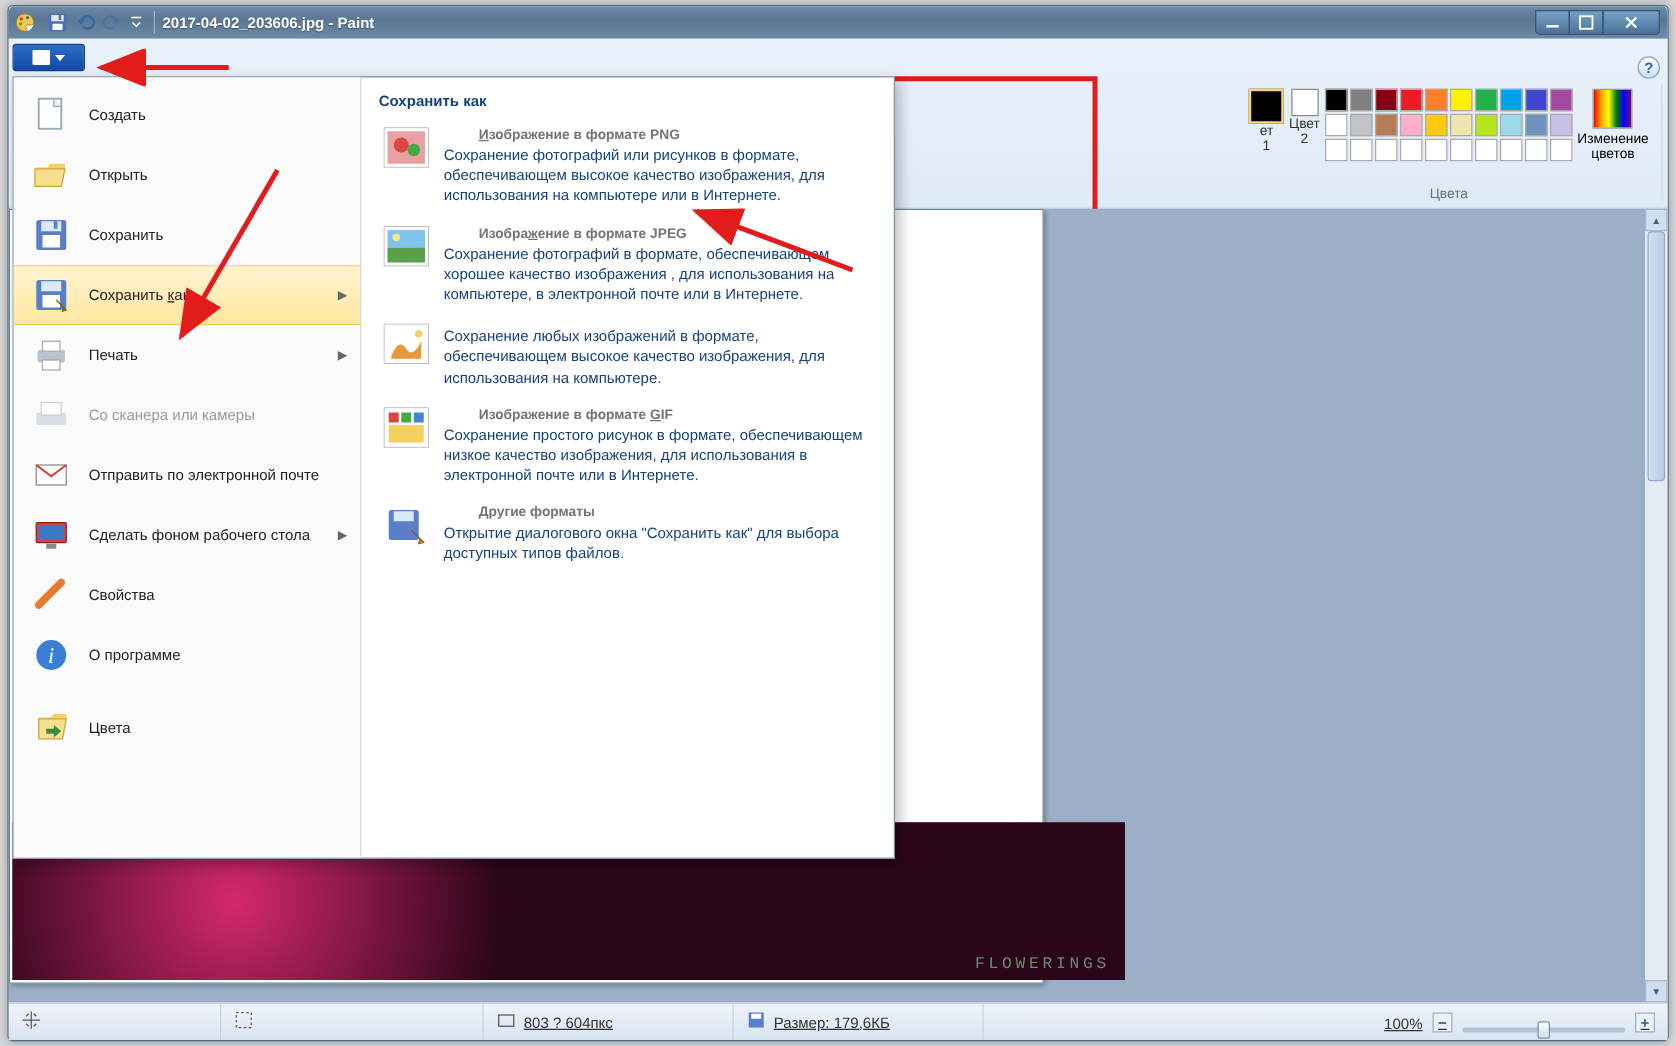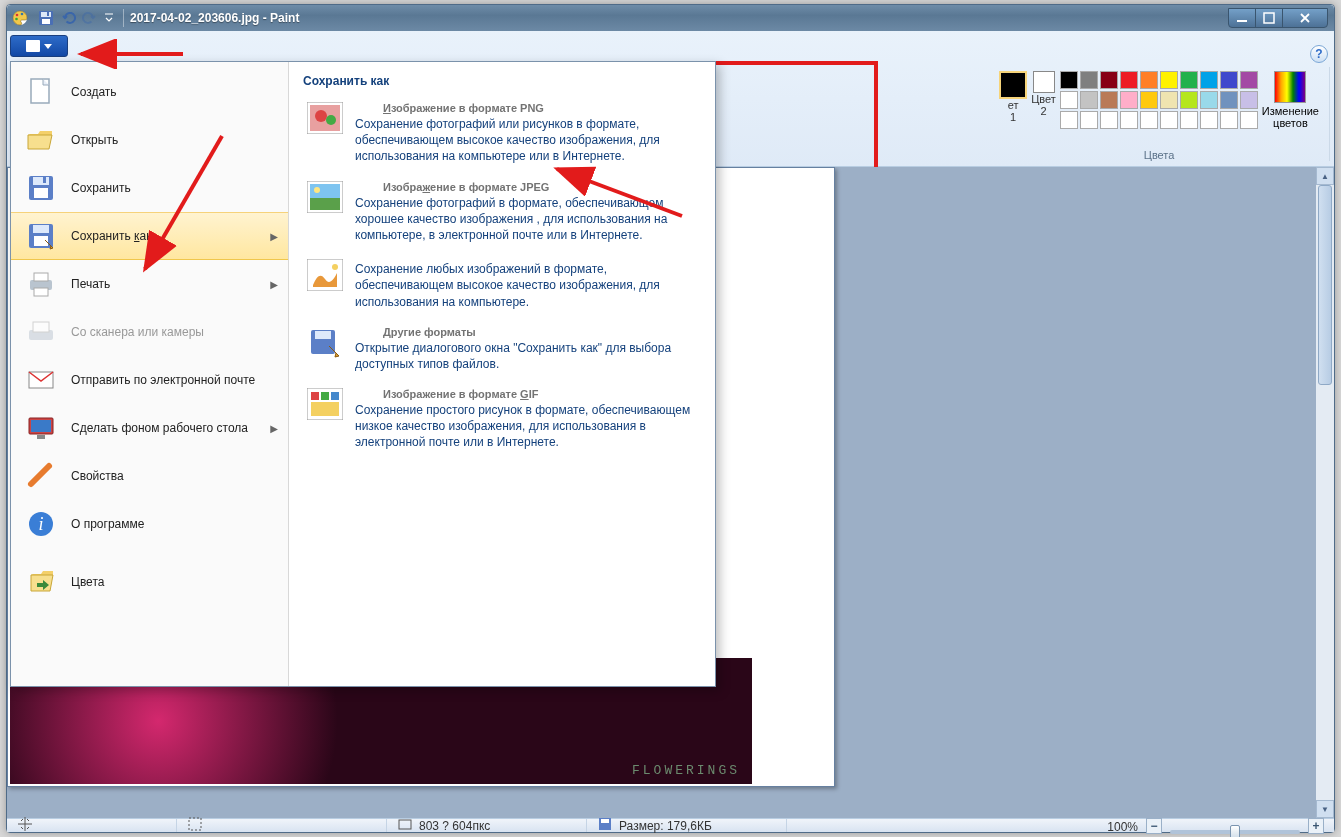--- a/index.html
+++ b/index.html
@@ -26,27 +26,27 @@
   .color-big { display:flex; gap:4px; align-items:flex-start;}
   .color-swatch-wrap { display:flex; flex-direction:column; align-items:center; font-size:11px; color:#333;}
   .color-swatch-big { width:22px; height:22px; border:1px solid #888;}
   .palette { display:grid; grid-template-columns: repeat(10,18px); grid-auto-rows:18px; gap:2px; margin-bottom:2px;}
   .palette-cell { border:1px solid #aaa;}
   .edit-colors-btn { display:flex; flex-direction:column; align-items:center; font-size:11px;}
   .rainbow { width:32px; height:32px; background: linear-gradient(90deg,red,orange,yellow,green,blue,purple); border:1px solid #999; margin-bottom:2px;}
   .help-btn { position:absolute; right:6px; top:14px; width:18px; height:18px; border:1px solid #7ba7d6; border-radius:50%; background:linear-gradient(#fff,#cde0f4); color:#2d6bc8; font-weight:bold; font-size:12px; display:flex; align-items:center; justify-content:center;}
   .canvas-area { flex:1; position:relative; background:#9cafc6; overflow:hidden;}
   .canvas-bg { position:absolute; left:0; top:0; width:828px; height:620px; background:#fff; border:1px solid #6680a0; box-shadow: 2px 2px 4px rgba(0,0,0,0.3);}
-  .photo-strip { position:absolute; left:2px; top:490px; width:742px; height:126px; background: radial-gradient(circle at 20% 50%, #d4286e 0%, #2a0618 30%), radial-gradient(circle at 60% 40%, #3cb04c 0%, transparent 25%), radial-gradient(circle at 80% 60%, #c93a3a 0%, transparent 30%), #1a0812;}
+  .photo-strip { position:absolute; left:2px; top:490px; width:890px; height:126px; background: radial-gradient(circle at 20% 50%, #d4286e 0%, #2a0618 30%), radial-gradient(circle at 60% 40%, #3cb04c 0%, transparent 25%), radial-gradient(circle at 80% 60%, #c93a3a 0%, transparent 30%), #1a0812;}
   .photo-strip::after { content:""; position:absolute; right:12px; bottom:8px; font-family:monospace; color:#6b8a6e; font-size:14px; letter-spacing:3px;}
   .flowerings { position:absolute; right:12px; bottom:6px; color:#6b8a6e; font-size:13px; letter-spacing:3px; font-family: "Courier New", monospace;}
   .scrollbar-v { position:absolute; right:0; top:0; bottom:0; width:18px; background:#e4ebf3;}
   .scrollbar-v-thumb { position:absolute; top:18px; left:2px; right:2px; height:200px; background:linear-gradient(90deg,#d0dff0,#b7cce4); border:1px solid #8fa9c6; border-radius:3px;}
   .scrollbar-btn { position:absolute; left:0; right:0; height:18px; background:#d0dff0; border:1px solid #a5b9d0; display:flex; align-items:center; justify-content:center; font-size:8px; color:#4a6284;}
-  .status-bar { height:14px; background: linear-gradient(#f0f4fa,#d8e3f1); border-top:1px solid #b8cde2; display:flex; align-items:center; font-size:12px; color:#333; position:relative;}
+  .status-bar { height:30px; background: linear-gradient(#f0f4fa,#d8e3f1); border-top:1px solid #b8cde2; display:flex; align-items:center; font-size:12px; color:#333; position:relative;text-decoration:underline;}
   .status-cell { display:flex; align-items:center; gap:6px; padding:0 10px; border-right:1px solid #c5d4e5; height:100%;}
   .zoom-area { margin-left:auto; display:flex; align-items:flex-end; gap:8px; padding:0 10px;}
   .zoom-track { width:130px; height:4px; background:#b0c3d9; position:relative; border-radius:2px;}
   .zoom-thumb { position:absolute; left:50%; top:-5px; width:10px; height:14px; background:linear-gradient(#fff,#d0dde9); border:1px solid #7a94b0; border-radius:2px; transform:translateX(-50%);}
   .zoom-btn { width:16px; height:16px; border:1px solid #9ab0c8; background:#eaf1f8; display:flex; align-items:center; justify-content:center; font-size:12px; color:#4a6284;}
   .minus-icon, .plus-icon { font-weight:bold; color:#3a5672;}
   
   .file-menu { position:absolute; left:3px; top:30px; width:706px; height:626px; background:#fff; border:1px solid #7b92ab; box-shadow: 4px 4px 10px rgba(0,0,0,0.25); z-index:100;}
   .file-menu-left { position:absolute; left:0; top:0; width:278px; bottom:0; background:#fafafa; border-right:1px solid #d8d8d8; padding:6px 0;}
   .menu-item { display:flex; align-items:center; height:48px; padding:0 14px; gap:14px; font-size:12px; color:#222; position:relative;}
@@ -338,41 +338,41 @@
                 <path d="M6 26c4-10 8-12 12-6s8 2 12-6v14H6z" fill="#e8983a"></path>
                 <circle cx="28" cy="8" r="3" fill="#f4d060"></circle>
               </svg></div>
           <div>
             <div class="format-desc">Сохранение любых изображений в формате, обеспечивающем высокое качество изображения, для использования на компьютере.</div>
           </div>
         </div>
 
         <div class="format-item">
           <div class="format-icon"><svg viewBox="0 0 36 32">
-                <rect x="4" y="4" width="24" height="24" rx="2" fill="#5b7fc7"></rect>
-                <rect x="8" y="5" width="16" height="8" fill="#dde9fb"></rect>
-                <path d="M22 20l10 10-4 1 1-4z" fill="#e0a030" stroke="#8a5a10"></path>
-              </svg></div>
-          <div>
-            <div class="format-title"><span class="mn">Д</span>ругие форматы</div>
-            <div class="format-desc">Открытие диалогового окна "Сохранить как" для выбора доступных типов файлов.</div>
-          </div>
-        </div>
-
-        <div class="format-item">
-          <div class="format-icon"><svg viewBox="0 0 36 32">
                 <rect width="36" height="32" fill="#fff" stroke="#999"></rect>
                 <rect x="4" y="4" width="8" height="8" fill="#d44"></rect>
                 <rect x="14" y="4" width="8" height="8" fill="#4a4"></rect>
                 <rect x="24" y="4" width="8" height="8" fill="#48c"></rect>
                 <rect x="4" y="14" width="28" height="14" fill="#f4d060"></rect>
               </svg></div>
           <div>
             <div class="format-title">Изображение в формате <span class="mn">G</span>IF</div>
             <div class="format-desc">Сохранение простого рисунок в формате, обеспечивающем низкое качество изображения, для использования в электронной почте или в Интернете.</div>
+          </div>
+        </div>
+
+        <div class="format-item">
+          <div class="format-icon"><svg viewBox="0 0 36 32">
+                <rect x="4" y="4" width="24" height="24" rx="2" fill="#5b7fc7"></rect>
+                <rect x="8" y="5" width="16" height="8" fill="#dde9fb"></rect>
+                <path d="M22 20l10 10-4 1 1-4z" fill="#e0a030" stroke="#8a5a10"></path>
+              </svg></div>
+          <div>
+            <div class="format-title"><span class="mn">Д</span>ругие форматы</div>
+            <div class="format-desc">Открытие диалогового окна "Сохранить как" для выбора доступных типов файлов.</div>
           </div>
         </div>
       </div>
     </div>
 
     <div class="red-outline" style="left:281px; top:30px; width:590px; height:420px;"></div>
 
     <svg class="arrow-svg" style="left:68px; top:8px; width:110px; height:30px;">
       <defs>
           <marker id="ah1" markerWidth="10" markerHeight="8" refX="9" refY="4" orient="auto">

